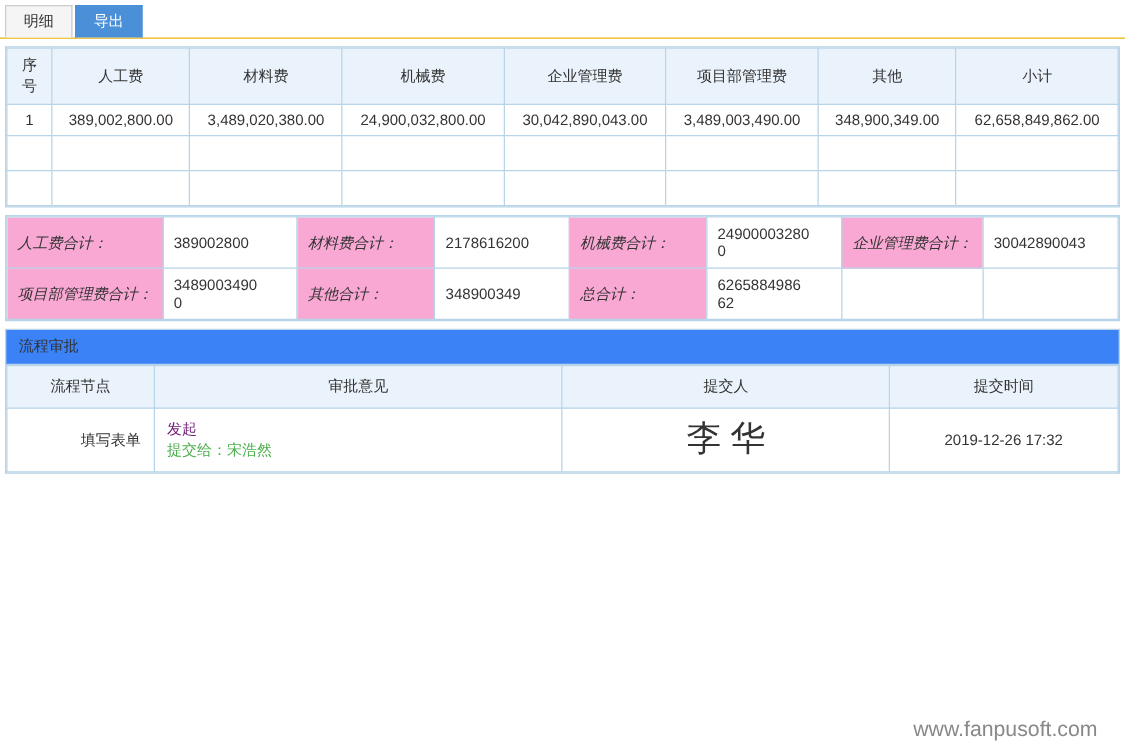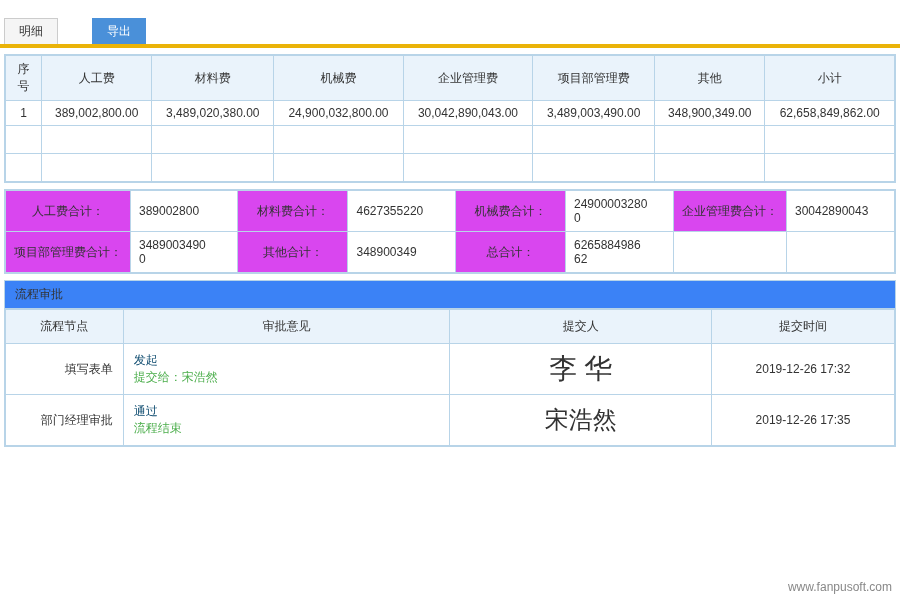--- a/index.html
+++ b/index.html
@@ -8,24 +8,23 @@
       font-size: 12px;
       background: #fff;
       color: #333;
       width: 900px;
       min-height: 600px;
     }
 
     
     .tabs {
       display: flex;
-      border-bottom: 4px solid #eab308;
+      border-bottom: 1px solid #eab308;
       margin: 0;
-      padding: 18px 4px 0;
-      gap: 32px;
+      padding: 4px 4px 0;
     }
     .tab {
       padding: 4px 14px;
       border: 1px solid #ccc;
       border-bottom: none;
       cursor: pointer;
       background: #f5f5f5;
       font-size: 12px;
       color: #333;
       margin-right: 2px;
@@ -74,24 +73,25 @@
       width: 100%;
       border-collapse: collapse;
     }
     .summary-table td {
       border: 1px solid #b8d4e8;
       padding: 6px 8px;
       font-size: 12px;
       color: #333;
     }
     .summary-label {
-      background: #d946ef;
-      text-align: center;
+      background: #f9a8d4;
+      text-align: left;
       white-space: nowrap;
       width: 110px;
+      font-style: italic;
     }
     .summary-value {
       text-align: left;
       min-width: 90px;
     }
 
     
     .workflow-section {
       margin: 6px 4px;
       border: 1px solid #b8d4e8;
@@ -130,37 +130,37 @@
     }
     .workflow-submitter {
       text-align: center;
       width: 200px;
     }
     .workflow-time {
       text-align: center;
       width: 140px;
     }
     .link-green {
-      color: #0c4a6e;
+      color: #701a75;
       text-decoration: none;
       font-family: Liberation Serif, serif;
     }
     .signature {
       font-family: "STKaiti", "KaiTi", cursive;
       font-size: 28px;
       color: #333;
       line-height: 1.2;
     }
 
     
     .watermark {
       position: fixed;
       bottom: 6px;
-      right: 8px;
-      font-size: 12px;
+      right: 22px;
+      font-size: 17px;
       color: #888;
     }
   </style>
 </head>
 <body>
 
 <div class="tabs">
   <div class="tab">明细</div>
   <div class="tab active">导出</div>
 </div>
@@ -215,21 +215,21 @@
   </table>
 </div>
 
 <div class="summary-table-wrap">
   <table class="summary-table">
     <tbody>
       <tr>
         <td class="summary-label">人工费合计：</td>
         <td class="summary-value">389002800</td>
         <td class="summary-label">材料费合计：</td>
-        <td class="summary-value">4627355220</td>
+        <td class="summary-value">2178616200</td>
         <td class="summary-label">机械费合计：</td>
         <td class="summary-value" style="white-space:pre-wrap;">24900003280
 0</td>
         <td class="summary-label">企业管理费合计：</td>
         <td class="summary-value">30042890043</td>
       </tr>
       <tr>
         <td class="summary-label">项目部管理费合计：</td>
         <td class="summary-value" style="white-space:pre-wrap;">3489003490
 0</td>
@@ -265,30 +265,17 @@
             <a href="#" class="link-green">发起</a>
           </div>
           <div style="color:#4cae4c;">提交给：宋浩然</div>
         </td>
         <td class="workflow-submitter">
           <span class="signature">李 华</span>
         </td>
         <td class="workflow-time">2019-12-26 17:32</td>
       </tr>
 
-      <tr>
-        <td class="workflow-node">部门经理审批</td>
-        <td class="workflow-opinion">
-          <div>
-            <a href="#" class="link-green">通过</a>
-          </div>
-          <div style="color:#4cae4c;">流程结束</div>
-        </td>
-        <td class="workflow-submitter">
-          <span class="signature" style="font-size:24px;">宋浩然</span>
-        </td>
-        <td class="workflow-time">2019-12-26 17:35</td>
-      </tr>
     </tbody>
   </table>
 </div>
 
 <div class="watermark">www.fanpusoft.com</div>
 
 </body></html>

